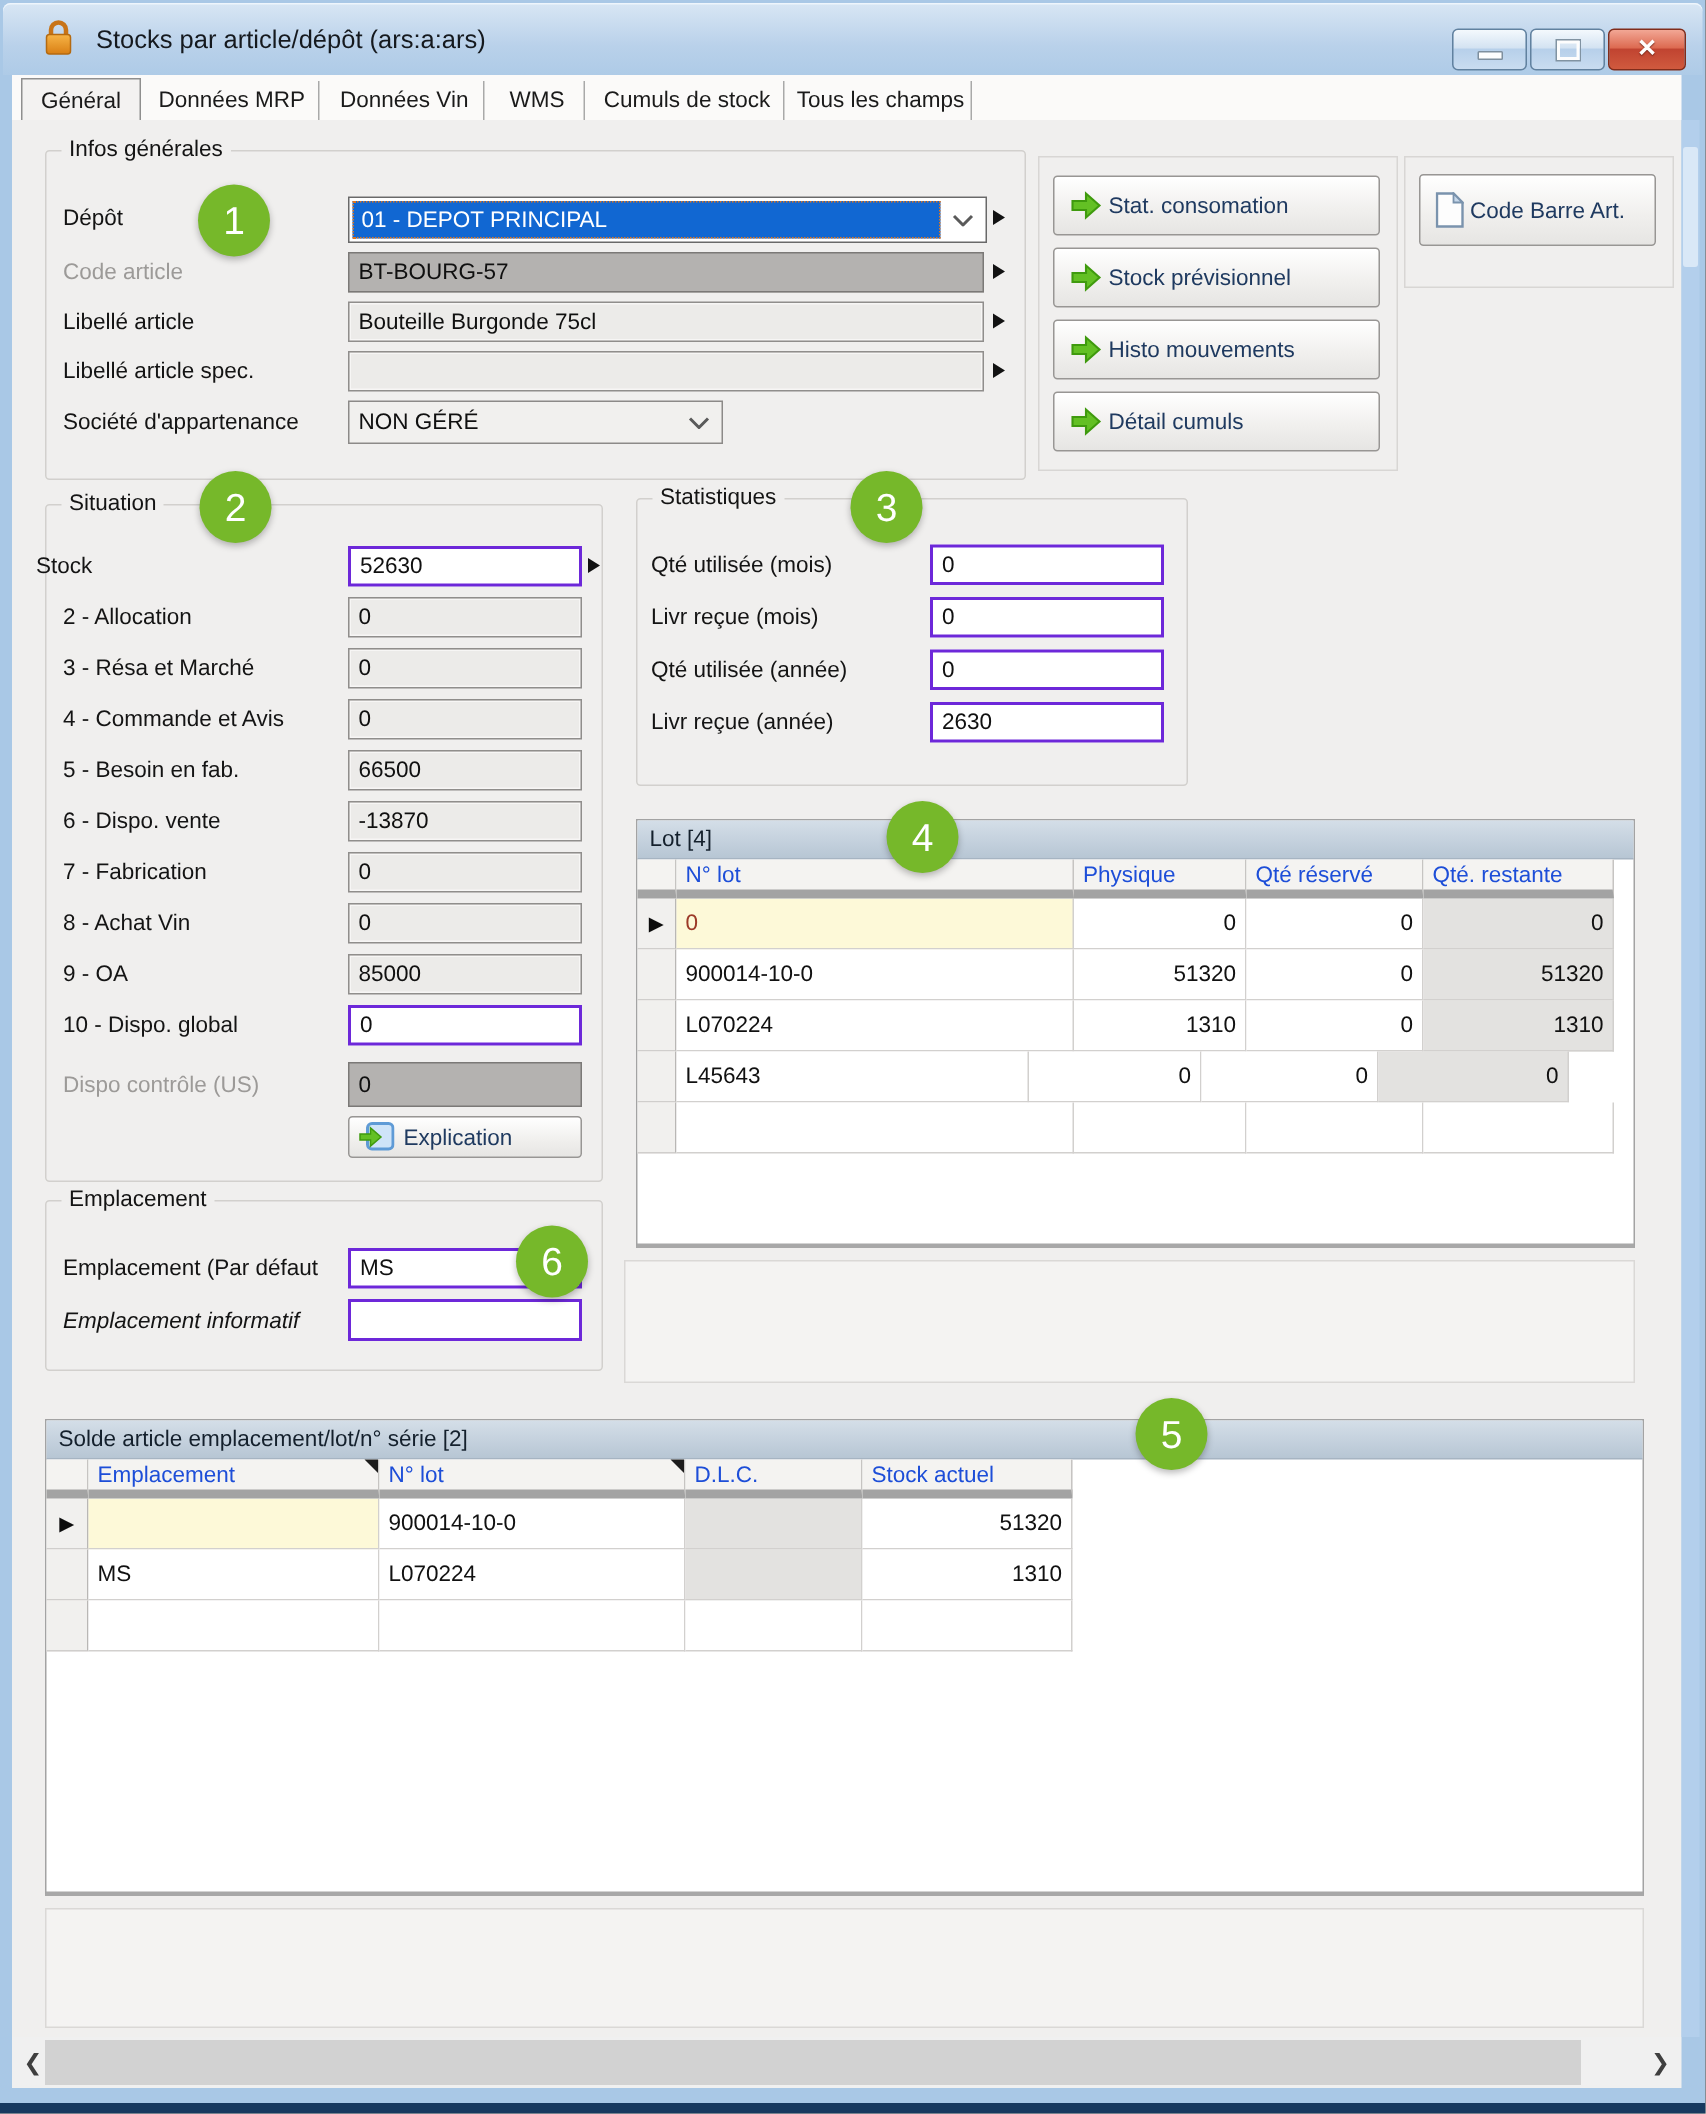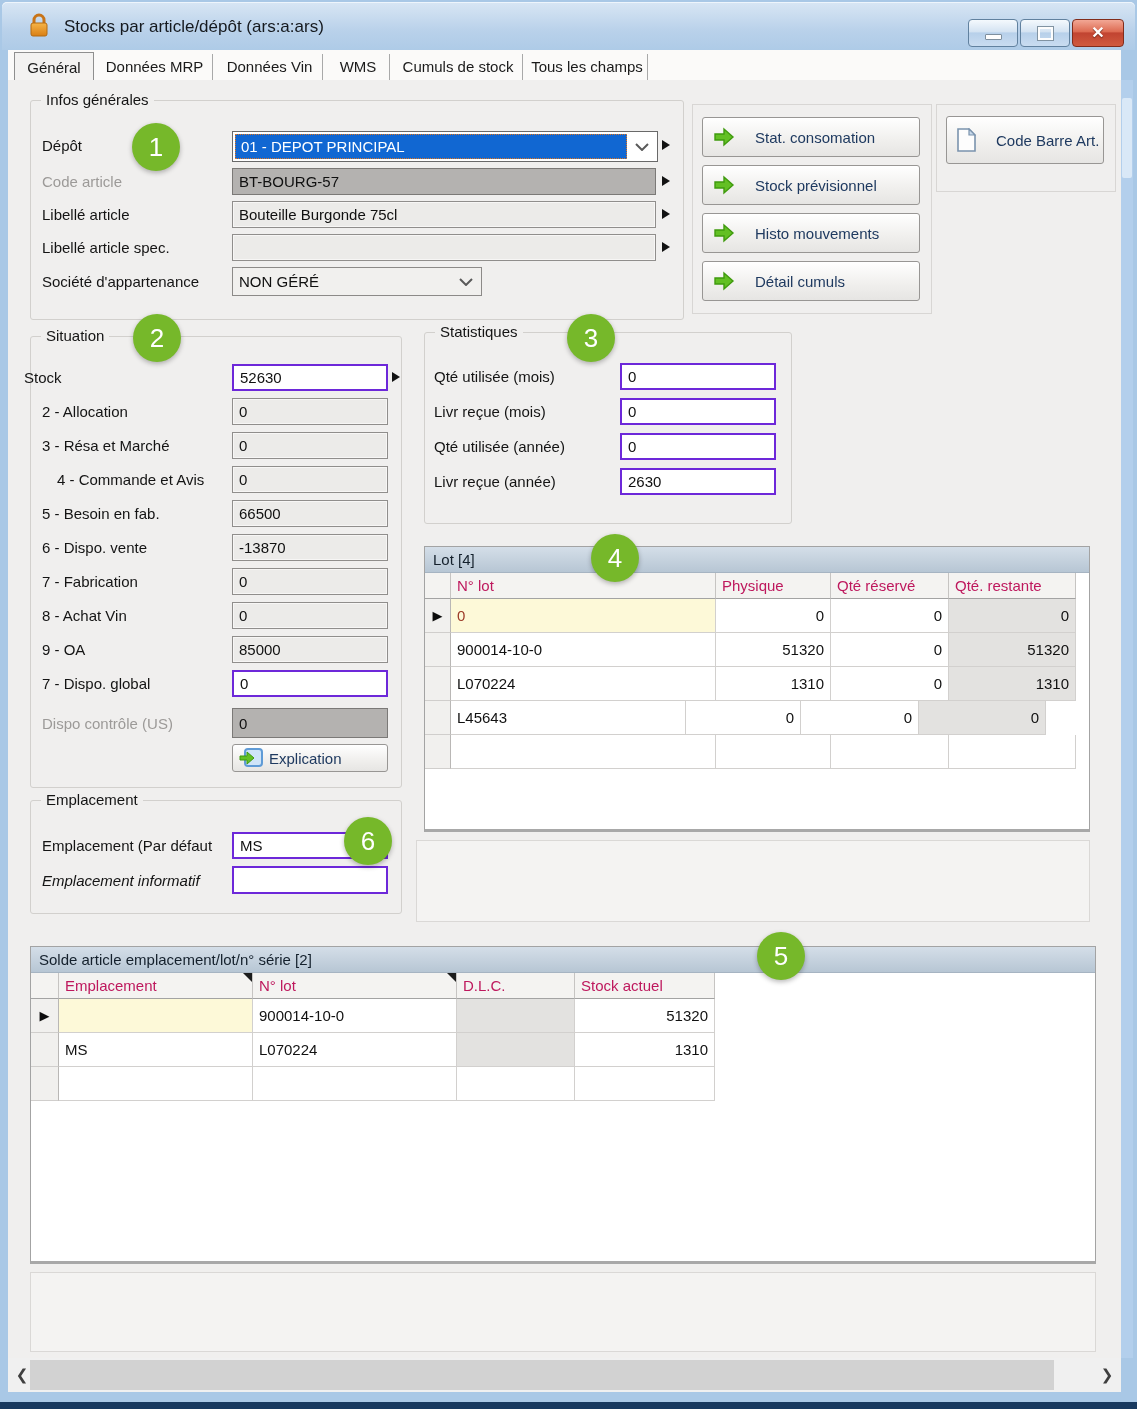--- a/index.html
+++ b/index.html
@@ -49,32 +49,32 @@
   .combo{background:#fff;border:1px solid #696969;}
   .combo.gray{background:#f1f0ee;border:1px solid #8c8a88;}
   .combo-sel{position:absolute;left:2px;top:2px;right:30px;bottom:2px;background:#1167d2;
              border:1px dotted #e0761f;color:#fff;display:flex;align-items:center;padding-left:5px;font-size:15px;}
   .chev{position:absolute;right:8px;top:50%;transform:translateY(-50%);}
   .det-arrow{width:0;height:0;border-left:8px solid #121212;border-top:5px solid transparent;border-bottom:5px solid transparent;}
 
   
   .btn{background:linear-gradient(#ffffff,#f1f0ee 55%,#e6e5e3);border:1px solid #989694;border-radius:3px;
        display:flex;align-items:center;box-sizing:border-box;box-shadow:inset 0 1px 0 #fff;}
-  .btn .txt{font-size:15px;color:#1f3a60;margin-left:20px;white-space:nowrap;}
+  .btn .txt{font-size:15px;color:#1f3a60;margin-left:4px;white-space:nowrap;}
   .btn .ic{margin-left:10px;display:flex;}
 
   
   .tbl{background:#fff;border:1px solid #a3a3a3;border-bottom:3px solid #a8a8a8;box-sizing:border-box;padding-left:48px;}
   .tbl-title{position:absolute;left:0;top:0;right:0;height:26px;
      background:linear-gradient(#d4dee8,#b7c6d4);border-bottom:1px solid #a6b4c2;
      font-size:15px;color:#14202c;display:flex;align-items:center;padding-left:8px;box-sizing:border-box;}
   .grid{position:absolute;left:0;top:26px;}
   .trow{display:flex;}
-  .hc{background:#f4f3f1;border-right:1px solid #c6c4c2;border-bottom:1px solid #a3a3a3;
-      font-size:15px;color:#be185d;display:flex;align-items:center;padding-left:6px;box-sizing:border-box;height:26px;position:relative;}
+  .hc{background:#f4f3f1;border-right:1px solid #c6c4c2;border-bottom:6px solid #a3a3a3;
+      font-size:15px;color:#1d4ed8;display:flex;align-items:center;padding-left:6px;box-sizing:border-box;height:26px;position:relative;}
   .rh{background:#f1f0ee;border-right:1px solid #b9b7b5;border-bottom:1px solid #d0cecc;box-sizing:border-box;
       display:flex;align-items:center;justify-content:center;}
   .cell{border-right:1px solid #d2d0ce;border-bottom:1px solid #d2d0ce;box-sizing:border-box;
         font-size:15px;color:#111;display:flex;align-items:center;padding:0 6px;height:34px;background:#fff;}
   .cell.num{justify-content:flex-end;}
   .cell.grayc{background:#e3e2e0;}
   .cell.yellowc{background:#fdf9d8;}
   .cell.redtx{color:#9c3a28;}
   .marker{font-size:13px;color:#0c0c0c;line-height:1;}
   .filter-tri{position:absolute;top:0;right:0;width:0;height:0;border-top:9px solid #1c1c1c;border-left:9px solid transparent;}
@@ -225,39 +225,39 @@
   <div class="abs lbl" style="left:24px;top:364px;height:27px">Stock</div>
   <div class="abs field f-white" style="left:232px;top:364px;width:156px;height:27px">52630</div>
   <div class="abs det-arrow" style="left:392px;top:372px"></div>
 
   <div class="abs lbl" style="left:42px;top:398px;height:27px">2 - Allocation</div>
   <div class="abs field f-light" style="left:232px;top:398px;width:156px;height:27px">0</div>
 
   <div class="abs lbl" style="left:42px;top:432px;height:27px">3 - Résa et Marché</div>
   <div class="abs field f-light" style="left:232px;top:432px;width:156px;height:27px">0</div>
 
-  <div class="abs lbl" style="left:57px;top:466px;height:27px">4 - Commande et Avis</div>
+  <div class="abs lbl" style="left:42px;top:466px;height:27px">4 - Commande et Avis</div>
   <div class="abs field f-light" style="left:232px;top:466px;width:156px;height:27px">0</div>
 
   <div class="abs lbl" style="left:42px;top:500px;height:27px">5 - Besoin en fab.</div>
   <div class="abs field f-light" style="left:232px;top:500px;width:156px;height:27px">66500</div>
 
   <div class="abs lbl" style="left:42px;top:534px;height:27px">6 - Dispo. vente</div>
   <div class="abs field f-light" style="left:232px;top:534px;width:156px;height:27px">-13870</div>
 
   <div class="abs lbl" style="left:42px;top:568px;height:27px">7 - Fabrication</div>
   <div class="abs field f-light" style="left:232px;top:568px;width:156px;height:27px">0</div>
 
   <div class="abs lbl" style="left:42px;top:602px;height:27px">8 - Achat Vin</div>
   <div class="abs field f-light" style="left:232px;top:602px;width:156px;height:27px">0</div>
 
   <div class="abs lbl" style="left:42px;top:636px;height:27px">9 - OA</div>
   <div class="abs field f-light" style="left:232px;top:636px;width:156px;height:27px">85000</div>
 
-  <div class="abs lbl" style="left:42px;top:670px;height:27px">7 - Dispo. global</div>
+  <div class="abs lbl" style="left:42px;top:670px;height:27px">10 - Dispo. global</div>
   <div class="abs field f-white" style="left:232px;top:670px;width:156px;height:27px">0</div>
 
   <div class="abs lbl gray" style="left:42px;top:708px;height:30px">Dispo contrôle (US)</div>
   <div class="abs field f-dark" style="left:232px;top:708px;width:156px;height:30px">0</div>
 
   <div class="abs btn" style="left:232px;top:744px;width:156px;height:28px">
     <span class="ic" style="margin-left:6px">
       <svg width="24" height="20" viewBox="0 0 24 20">
         <rect x="6" y="1" width="17" height="17" rx="3" fill="#cfe4f8" stroke="#5f9bd6" stroke-width="2"></rect>
         <path d="M1 8 h7 v-4 l7 6 -7 6 v-4 h-7 z" fill="#63c024" stroke="#3f9a0e"></path>

